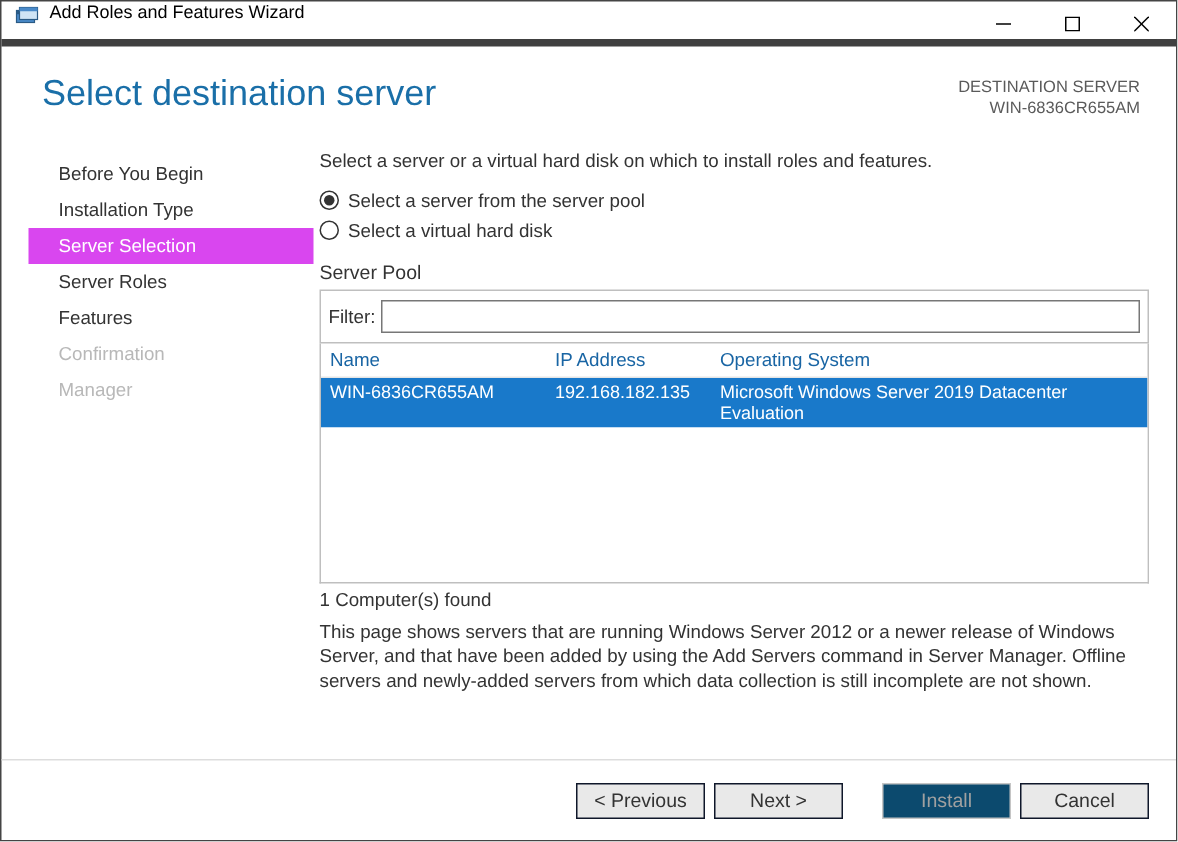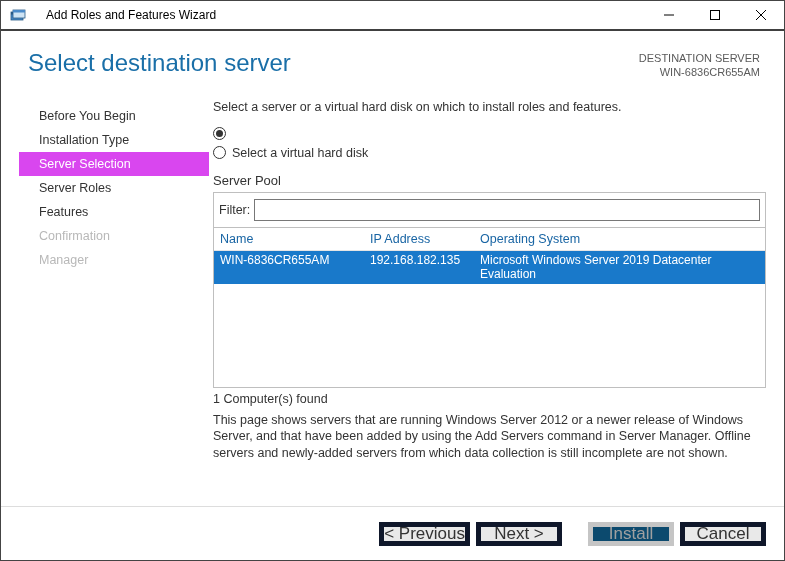--- a/index.html
+++ b/index.html
@@ -1,19 +1,19 @@
 <!DOCTYPE html>
 <html><head>
 <meta charset="utf-8">
 <style>
   * { box-sizing: border-box; }
   html, body { margin: 0; padding: 0; font-family: "Segoe UI", Arial, sans-serif; }
   body { background: #fff; }
   .window { width: 785px; height: 561px; border: 1px solid #444; display: flex; flex-direction: column; background: #fff; }
-  .titlebar { display: flex; align-items: center; height: 30px; border-bottom: 2px solid #404040; gap: 13px; }
+  .titlebar { display: flex; height: 30px; border-bottom: 5px solid #404040; }
   .titlebar-icon { width: 18px; height: 18px; margin: 0 6px 0 8px; display:flex; align-items:center; justify-content:center; }
   .titlebar-title { font-size: 12px; color: #000; flex: 1; }
   .winbtns { display: flex; }
   .winbtn { width: 46px; height: 29px; display: flex; align-items: center; justify-content: center; font-size: 13px; color: #000; cursor: default; font-family: "Segoe UI Symbol", sans-serif; }
   .content { flex: 1; display: flex; flex-direction: column; padding: 0; position: relative; }
   .header-row { display: flex; align-items: flex-start; padding: 18px 24px 0 27px; }
   .page-title { font-size: 24px; font-weight: 300; color: #1a6fa8; letter-spacing: 0; }
   .dest-server { margin-left: auto; text-align: right; font-size: 11px; color: #5a5a5a; line-height: 1.3; padding-top: 2px;}
   .body-row { flex: 1; display: flex; padding: 20px 18px 0 18px; overflow: hidden;}
   .sidebar { width: 190px; flex-shrink: 0; padding-top: 4px; }
@@ -33,21 +33,21 @@
   .grid-box { border: 1px solid #bfbfbf; border-top:none; height: 160px; overflow:hidden; display:flex; flex-direction:column;}
   .grid-header { display:flex; font-size:12.5px; color:#1965a4; padding: 4px 6px 4px 6px; border-bottom:1px solid #e5e5e5;}
   .col-name { width: 150px; }
   .col-ip { width: 110px; }
   .col-os { flex:1; }
   .grid-row { display:flex; font-size:12px; color:#fff; background:#1979ca; padding: 2px 6px 3px 6px; }
   .grid-body { flex:1; background:#fff; }
   .found-label { margin-top: 4px; font-size:12.5px; color:#333;}
   .desc-text { margin-top: 6px; font-size:12.5px; color:#333; line-height:1.35; }
   .footer { height: 54px; border-top: 1px solid #ddd; display:flex; align-items:center; justify-content:flex-end; padding: 0 18px; gap:6px;}
-  .btn { min-width: 86px; height: 24px; font-size:17px; border:5px solid #0f172a; background:#e9e9e9; color:#333; display:flex; align-items:center; justify-content:center; cursor:pointer; padding:0 0;}
+  .btn { min-width: 86px; height: 24px; font-size:13px; border:1px solid #0f172a; background:#e9e9e9; color:#333; display:flex; align-items:center; justify-content:center; cursor:pointer; padding:0 0;}
   .btn.disabled { color:#a0a0a0; border-color:#c5c5c5; background:#0c4a6e; cursor:default;}
   .btn-gap { width: 14px; }
 </style>
 </head>
 <body>
 
 <div class="window">
 
   <div class="titlebar">
     <span class="titlebar-icon">
@@ -98,20 +98,21 @@
           <div class="sidebar-item">Features</div>
           <div class="sidebar-item disabled">Confirmation</div>
           <div class="sidebar-item disabled">Manager</div>
         </div>
 
       <div class="main">
         <div class="intro">Select a server or a virtual hard disk on which to install roles and features.</div>
 
         <div class="radio-row">
           <span class="radio checked"></span>
+          <span>Select a server from the server pool</span>
         </div>
         <div class="radio-row">
           <span class="radio"></span>
           <span>Select a virtual hard disk</span>
         </div>
 
         <div class="pool-label">Server Pool</div>
 
         <div class="pool-box">
           <div class="filter-row">

